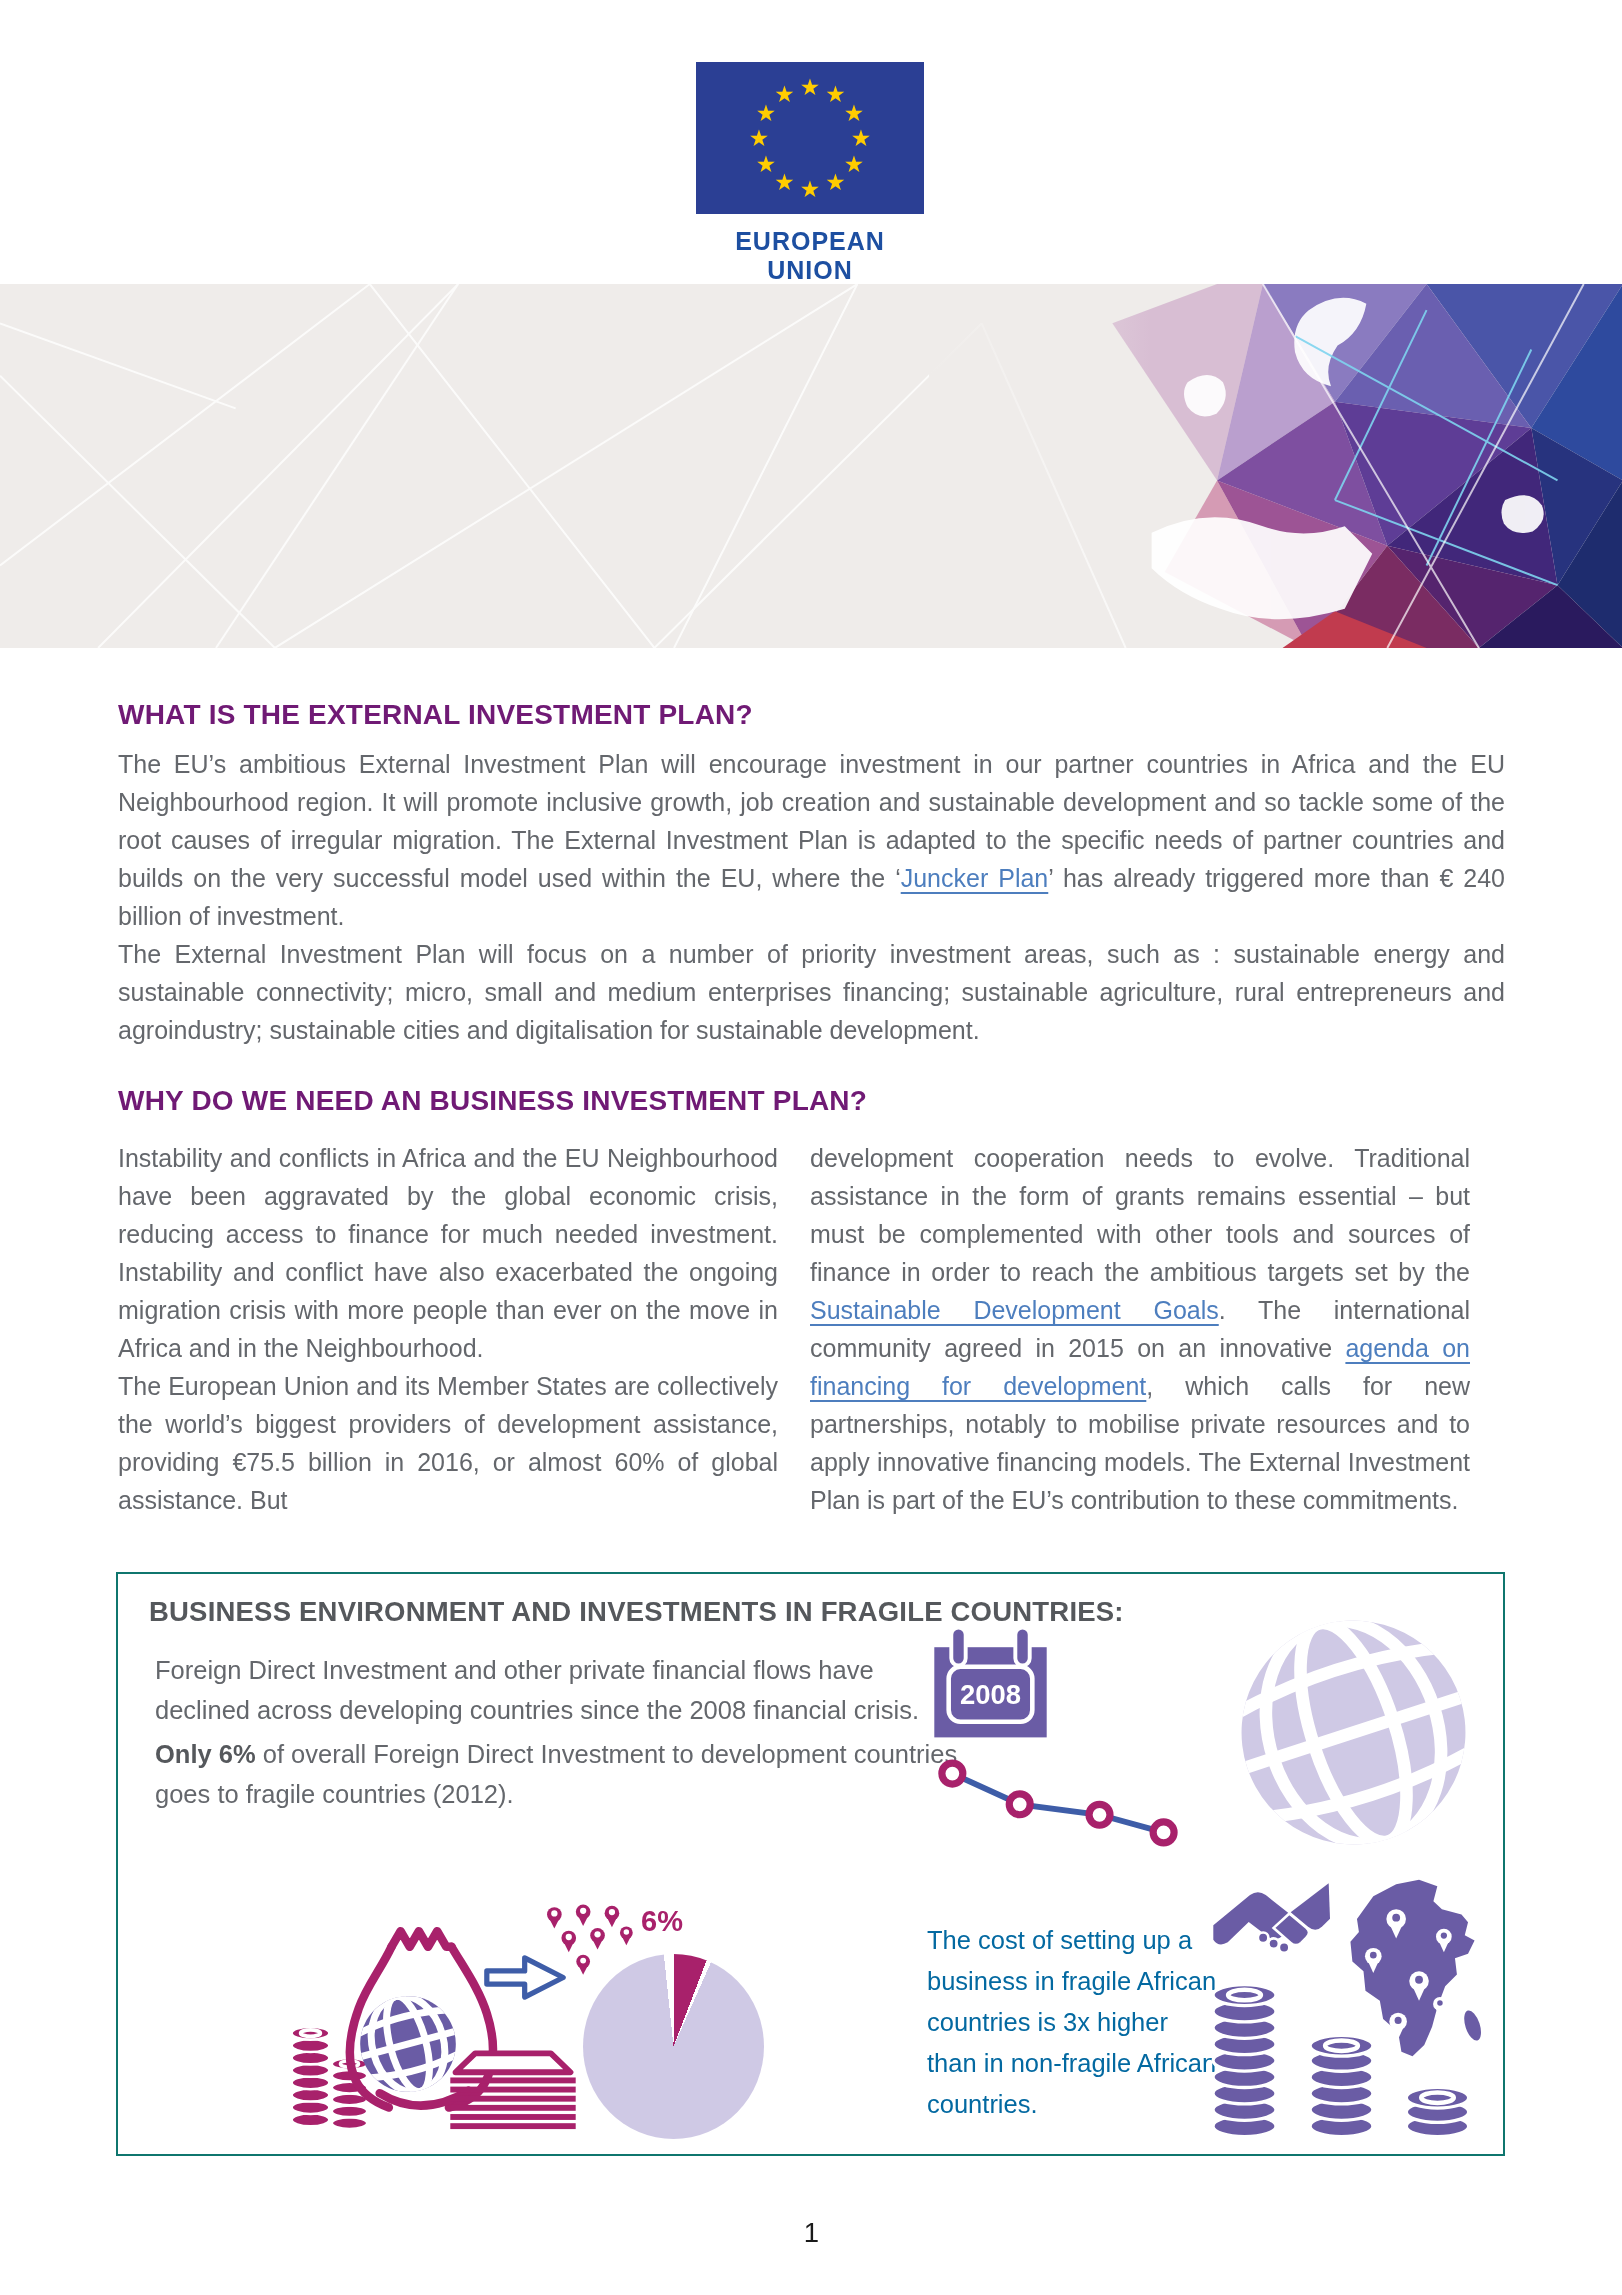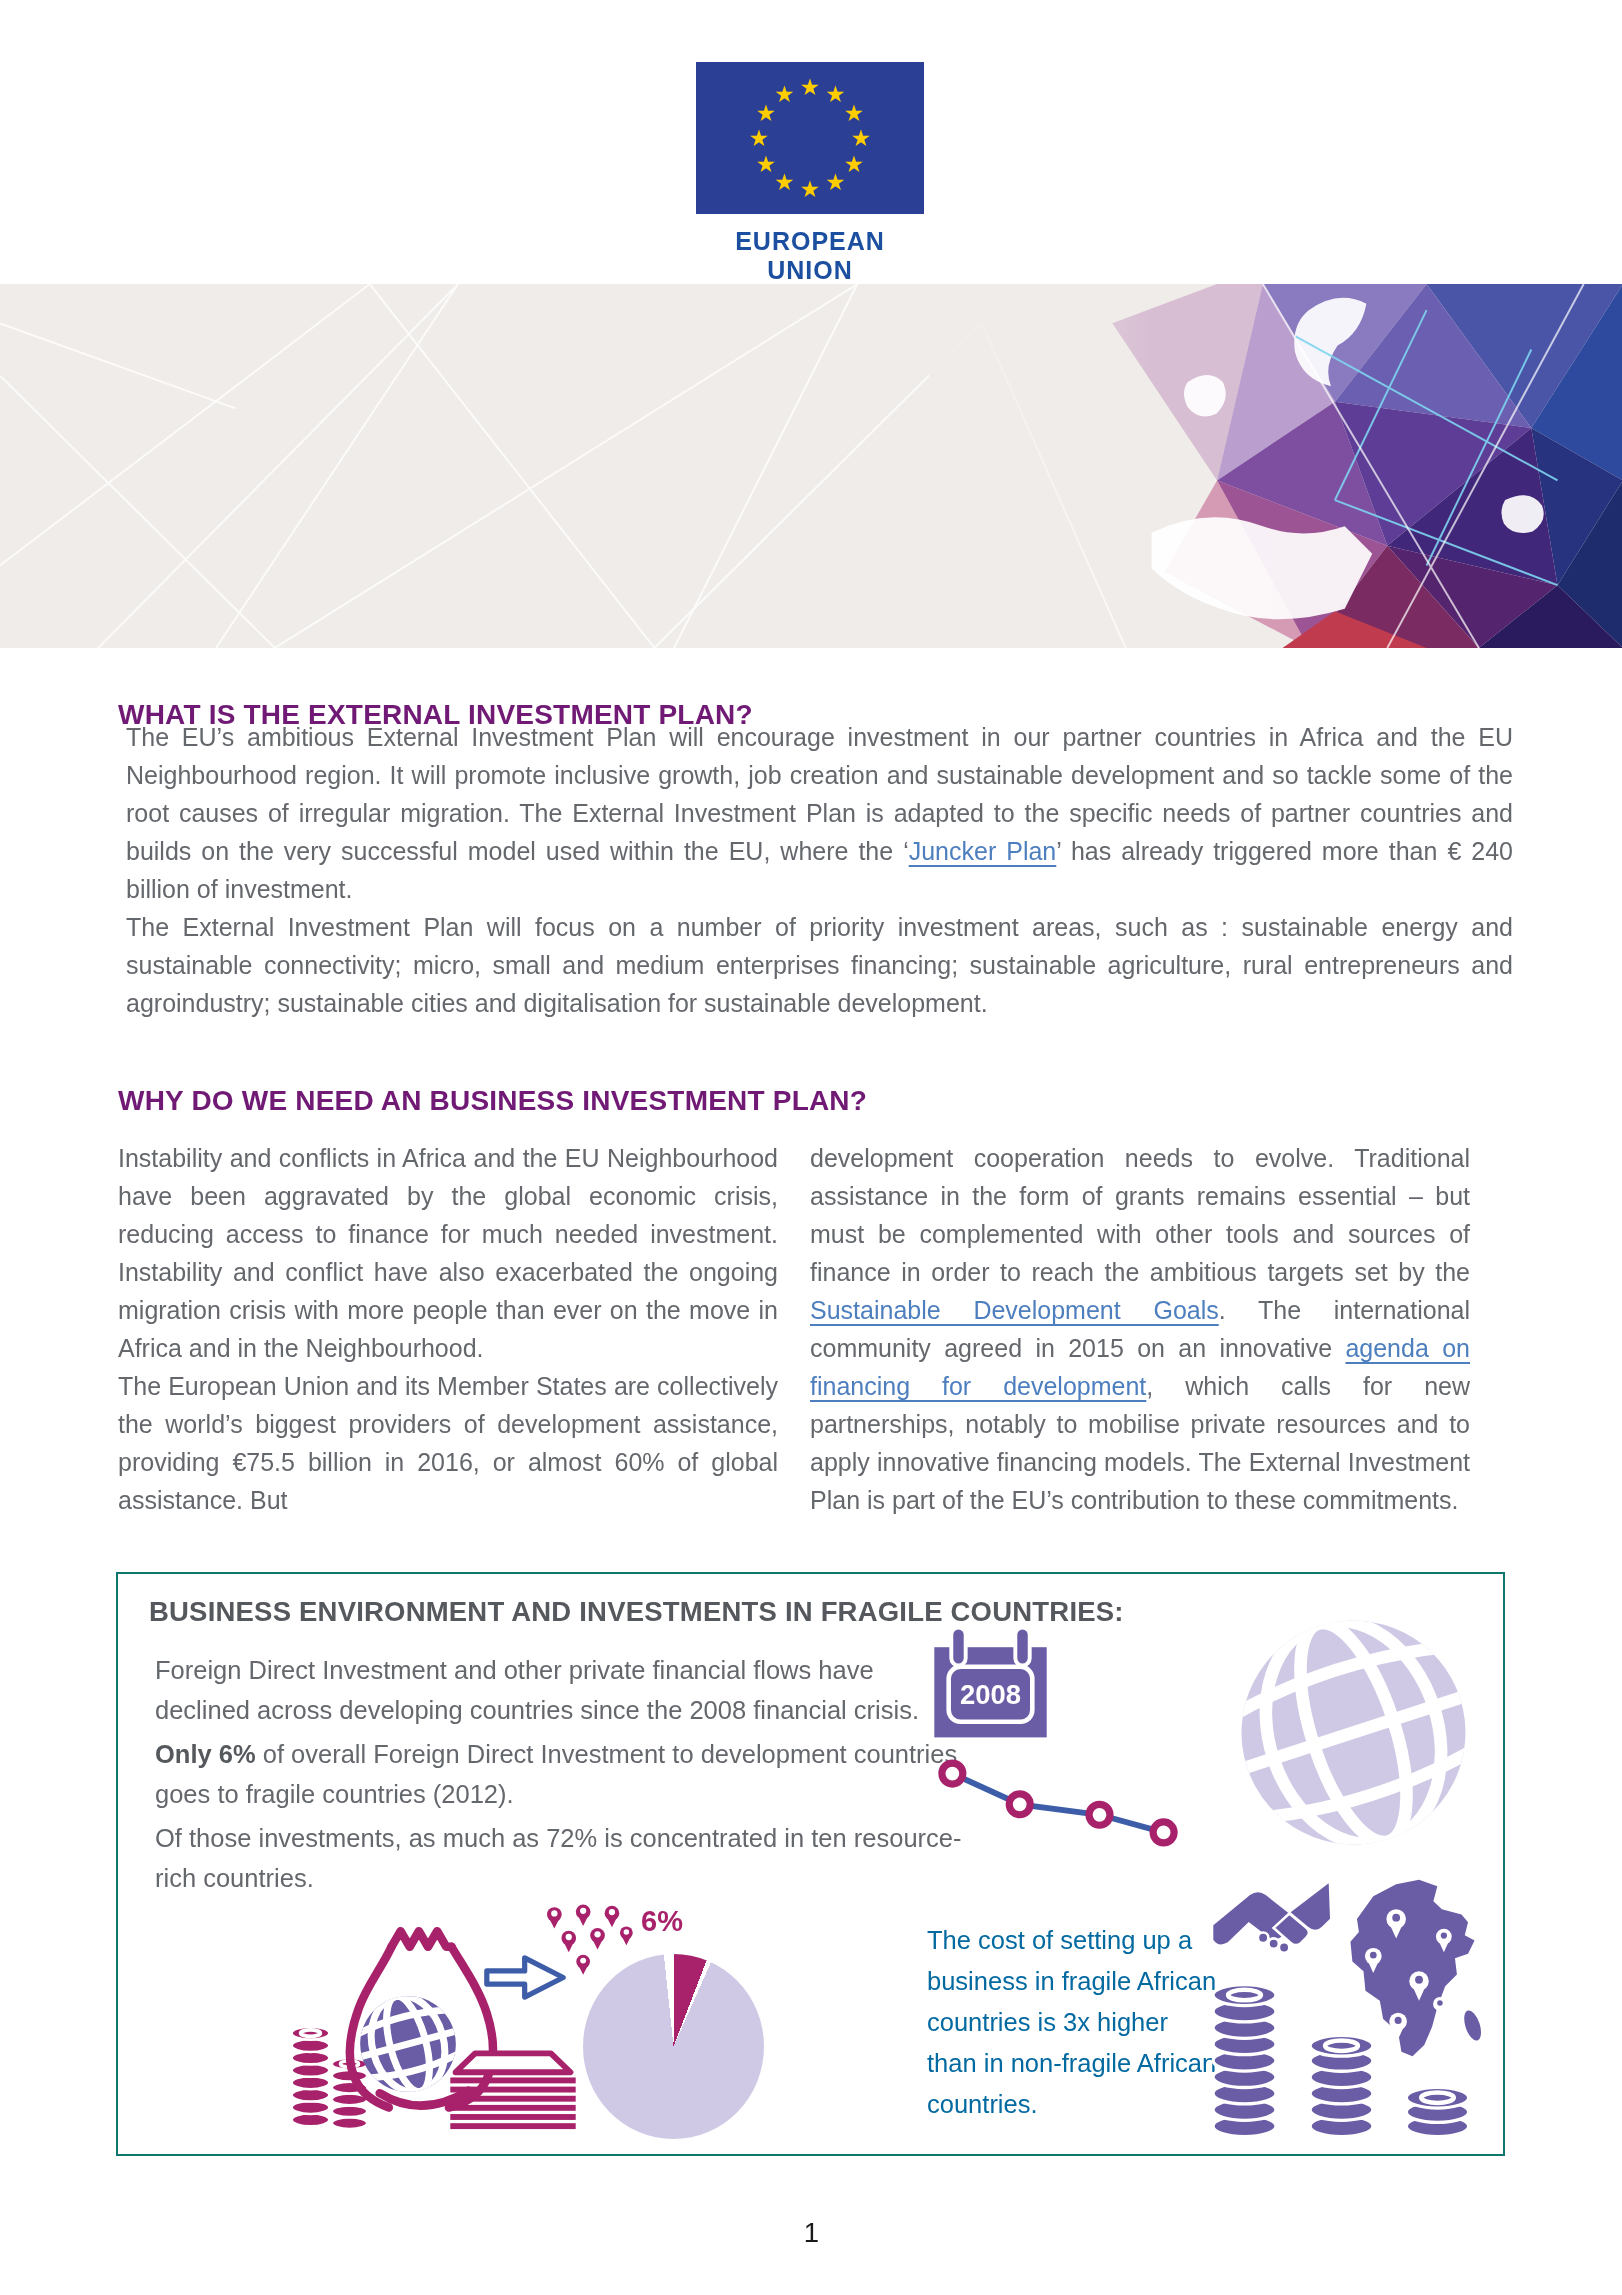--- a/index.html
+++ b/index.html
@@ -21,21 +21,21 @@
 
   
   .h2{
     position:absolute;margin:0;font-size:28px;font-weight:bold;color:#701a75;
     letter-spacing:0.2px;
   }
   #h-what{left:118px;top:699px;}
   #h-why{left:118px;top:1085px;}
   .bodytext{font-size:25px;line-height:38px;color:#64676C;text-align:justify;}
   .bodytext p{margin:0;}
-  .lead{left:118px;top:718px;width:1387px;margin-left:8px;}
+  .lead{left:118px;top:745px;width:1387px;}
   .cols{left:118px;top:1139px;width:1387px;display:flex;gap:32px;}
   .col{width:660px;}
   a.link{color:#4D7EBE;text-decoration:underline;text-decoration-thickness:2px;text-underline-offset:4.6px;cursor:pointer;}
 
   
   .box{
     left:116px;top:1572px;width:1385px;height:580px;
     border:2px solid #0f766e;background:#fff;
   }
   .box h3{
@@ -156,21 +156,20 @@
     <p><span>development cooperation needs to evolve. Traditional assistance in the form of grants remains essential – but must be complemented with other tools and sources of finance in order to reach the ambitious targets set by the </span><a class="link">Sustainable Development Goals</a><span>. The international community agreed in 2015 on an innovative </span><a class="link">agenda on financing for development</a><span>, which calls for new partnerships, notably to mobilise private resources and to apply innovative financing models. The External Investment Plan is part of the EU’s contribution to these commitments.</span></p>
   </div>
 </div>
 
 <div class="abs box">
   <h3>BUSINESS ENVIRONMENT AND INVESTMENTS IN FRAGILE COUNTRIES:</h3>
 
   <div class="box-text">
     <p class="narrow">Foreign Direct Investment and other private financial flows have declined across developing countries since the 2008 financial crisis.</p>
     <p><strong>Only 6%</strong><span> of overall Foreign Direct Investment to development countries  goes to fragile countries (2012).</span></p>
-    <p>Of those investments, as much as 72% is concentrated in ten resource-rich countries.</p>
   </div>
 
   <svg class="abs" style="left:815px;top:52px;width:115px;height:113px;" viewBox="0 0 176 172">
     <rect x="2" y="32" width="172" height="138" fill="#6A5CA5"></rect>
     <rect x="28" y="2" width="22" height="58" rx="11" fill="#6A5CA5" stroke="#fff" stroke-width="6"></rect>
     <rect x="126" y="2" width="22" height="58" rx="11" fill="#6A5CA5" stroke="#fff" stroke-width="6"></rect>
     <rect x="24" y="62" width="128" height="84" rx="18" fill="none" stroke="#fff" stroke-width="7"></rect>
     <text x="88" y="119" text-anchor="middle" font-size="42" font-weight="bold" fill="#fff">2008</text>
   </svg>
 

